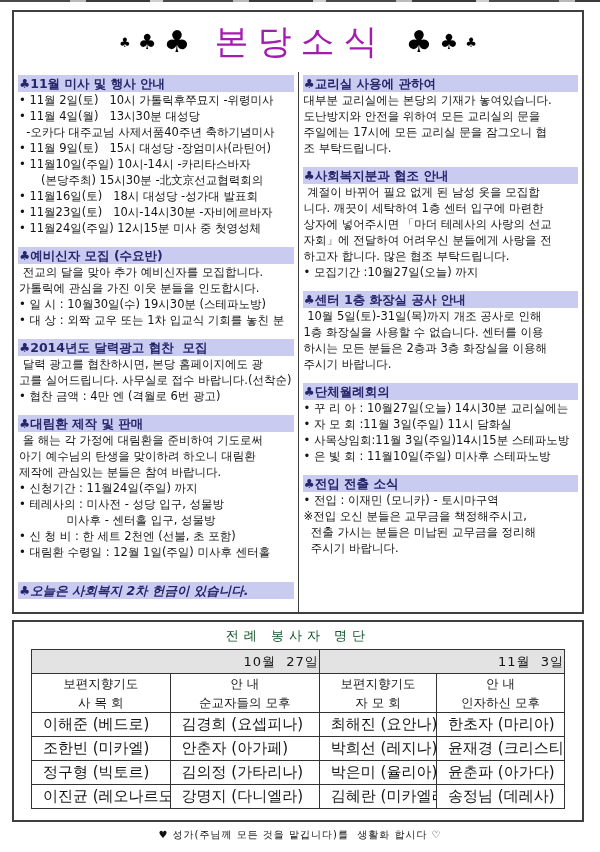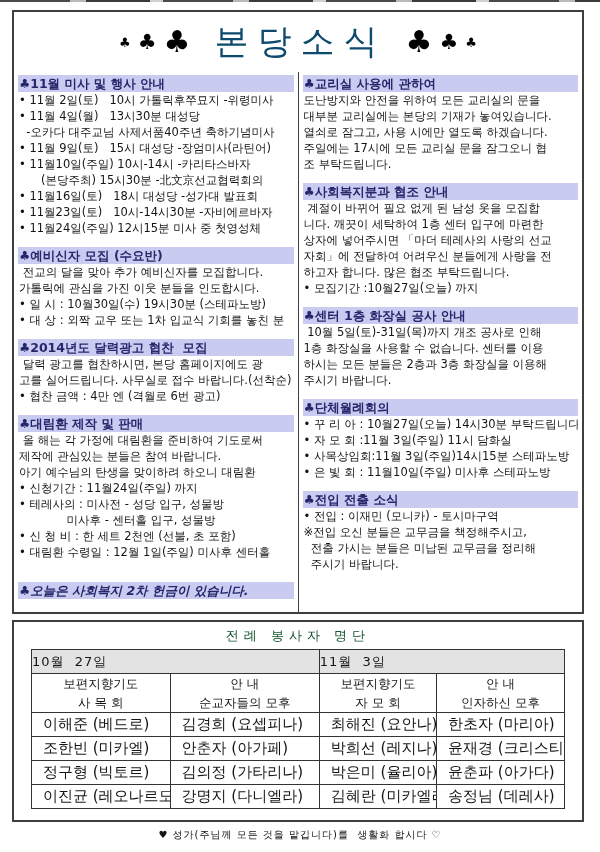--- a/index.html
+++ b/index.html
@@ -22,21 +22,21 @@
   }
   .main-box{
     position:absolute;left:12px;top:10px;width:572px;height:604px;
     border:2px solid var(--border-color);background:#fff;
   }
   .title-row{
     height:60px;display:flex;align-items:center;justify-content:center;gap:7px;
   }
   .title-text{
     font-family:"DejaVu Serif","Liberation Serif",serif;
-    font-size:34px;letter-spacing:9px;color:#0c4a6e;margin:0 12px 0 17px;
+    font-size:34px;letter-spacing:9px;color:#a21caf;margin:0 12px 0 17px;
     white-space:pre;
   }
   .club{color:#000;line-height:1;}
   .club-sm{font-size:13px;}
   .club-md{font-size:21px;}
   .club-lg{font-size:30px;}
   .cols{
     display:flex;height:540px;
   }
   .col{flex:1;padding:1px 4px 0 4px;overflow:hidden;}
@@ -62,21 +62,21 @@
     margin-top:5px;color:#14532d;white-space:pre;
   }
   table.roster{
     width:534px;margin:4px auto 0 auto;border-collapse:collapse;table-layout:fixed;
   }
   table.roster th,table.roster td{
     border:1.5px solid #333;font-weight:normal;
   }
   col.c1{width:26%;} col.c2{width:28%;} col.c3{width:22%;} col.c4{width:24%;}
   .date-cell{
-    background:var(--table-date-bg);text-align:left;height:24px;
+    background:var(--table-date-bg);text-align:right;height:24px;
     font-size:13px;letter-spacing:1px;white-space:pre;
   }
   .role-cell{
     height:32px;text-align:center;font-size:12.5px;line-height:19px;white-space:pre;
   }
   .name-cell{
     height:24px;text-align:left;padding-left:11px;font-size:15px;white-space:pre;overflow:hidden;
   }
   .footer-line{
     position:absolute;top:828px;left:0;width:600px;text-align:center;
@@ -121,38 +121,37 @@
         </div>
         <div class="sec">
           <div class="sec-h">♣2014년도 달력광고 협찬  모집</div>
           <div class="sec-line"> 달력 광고를 협찬하시면, 본당 홈페이지에도 광</div>
           <div class="sec-line">고를 실어드립니다. 사무실로 접수 바랍니다.(선착순)</div>
           <div class="sec-line">• 협찬 금액 : 4만 엔 (격월로 6번 광고)</div>
         </div>
         <div class="sec">
           <div class="sec-h">♣대림환 제작 및 판매</div>
           <div class="sec-line"> 올 해는 각 가정에 대림환을 준비하여 기도로써</div>
+          <div class="sec-line">아기 예수님의 탄생을 맞이하려 하오니 대림환</div>
           <div class="sec-line">제작에 관심있는 분들은 참여 바랍니다.</div>
-          <div class="sec-line">아기 예수님의 탄생을 맞이하려 하오니 대림환</div>
           <div class="sec-line">• 신청기간 : 11월24일(주일) 까지</div>
           <div class="sec-line">• 테레사의 : 미사전 - 성당 입구, 성물방</div>
           <div class="sec-line">             미사후 - 센터홀 입구, 성물방</div>
           <div class="sec-line">• 신 청 비 : 한 세트 2천엔 (선불, 초 포함)</div>
           <div class="sec-line">• 대림환 수령일 : 12월 1일(주일) 미사후 센터홀</div>
         </div>
         <div class="sec">
           <div class="sec-h">♣오늘은 사회복지 2차 헌금이 있습니다.</div>
         </div>
       </div>
     <div class="col col-right" id="col-right">
         <div class="sec">
           <div class="sec-h">♣교리실 사용에 관하여</div>
+          <div class="sec-line">대부분 교리실에는 본당의 기재가 놓여있습니다.</div>
           <div class="sec-line">도난방지와 안전을 위하여 모든 교리실의 문을</div>
-          <div class="sec-line">대부분 교리실에는 본당의 기재가 놓여있습니다.</div>
-          <div class="sec-line">열쇠로 잠그고, 사용 시에만 열도록 하겠습니다.</div>
           <div class="sec-line">주일에는 17시에 모든 교리실 문을 잠그오니 협</div>
           <div class="sec-line">조 부탁드립니다.</div>
         </div>
         <div class="sec">
           <div class="sec-h">♣사회복지분과 협조 안내</div>
           <div class="sec-line"> 계절이 바뀌어 필요 없게 된 남성 옷을 모집합</div>
           <div class="sec-line">니다. 깨끗이 세탁하여 1층 센터 입구에 마련한</div>
           <div class="sec-line">상자에 넣어주시면 「마더 테레사의 사랑의 선교</div>
           <div class="sec-line">자회」에 전달하여 어려우신 분들에게 사랑을 전</div>
           <div class="sec-line">하고자 합니다. 많은 협조 부탁드립니다.</div>
@@ -160,21 +159,21 @@
         </div>
         <div class="sec">
           <div class="sec-h">♣센터 1층 화장실 공사 안내</div>
           <div class="sec-line"> 10월 5일(토)-31일(목)까지 개조 공사로 인해</div>
           <div class="sec-line">1층 화장실을 사용할 수 없습니다. 센터를 이용</div>
           <div class="sec-line">하시는 모든 분들은 2층과 3층 화장실을 이용해</div>
           <div class="sec-line">주시기 바랍니다.</div>
         </div>
         <div class="sec">
           <div class="sec-h">♣단체월례회의</div>
-          <div class="sec-line">• 꾸 리 아 : 10월27일(오늘) 14시30분 부탁드립니다</div>
+          <div class="sec-line">• 꾸 리 아 : 10월27일(오늘) 14시30분 교리실에는</div>
           <div class="sec-line">• 자 모 회 :11월 3일(주일) 11시 담화실</div>
           <div class="sec-line">• 사목상임회:11월 3일(주일)14시15분 스테파노방</div>
           <div class="sec-line">• 은 빛 회 : 11월10일(주일) 미사후 스테파노방</div>
         </div>
         <div class="sec">
           <div class="sec-h">♣전입 전출 소식</div>
           <div class="sec-line">• 전입 : 이재민 (모니카) - 토시마구역</div>
           <div class="sec-line">※전입 오신 분들은 교무금을 책정해주시고,</div>
           <div class="sec-line">  전출 가시는 분들은 미납된 교무금을 정리해</div>
           <div class="sec-line">  주시기 바랍니다.</div>

